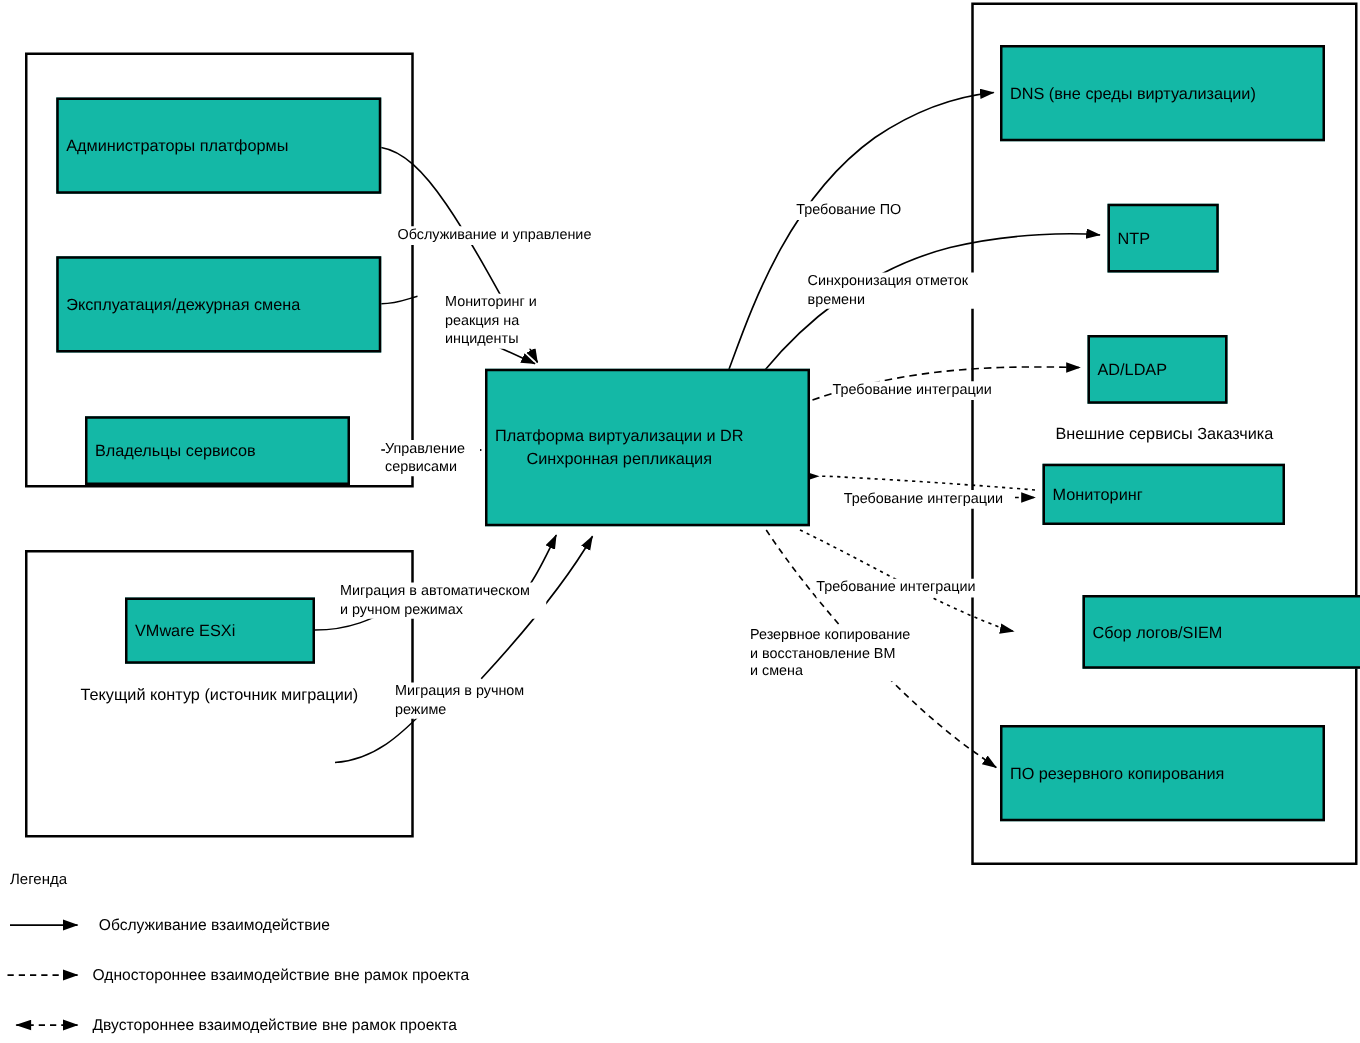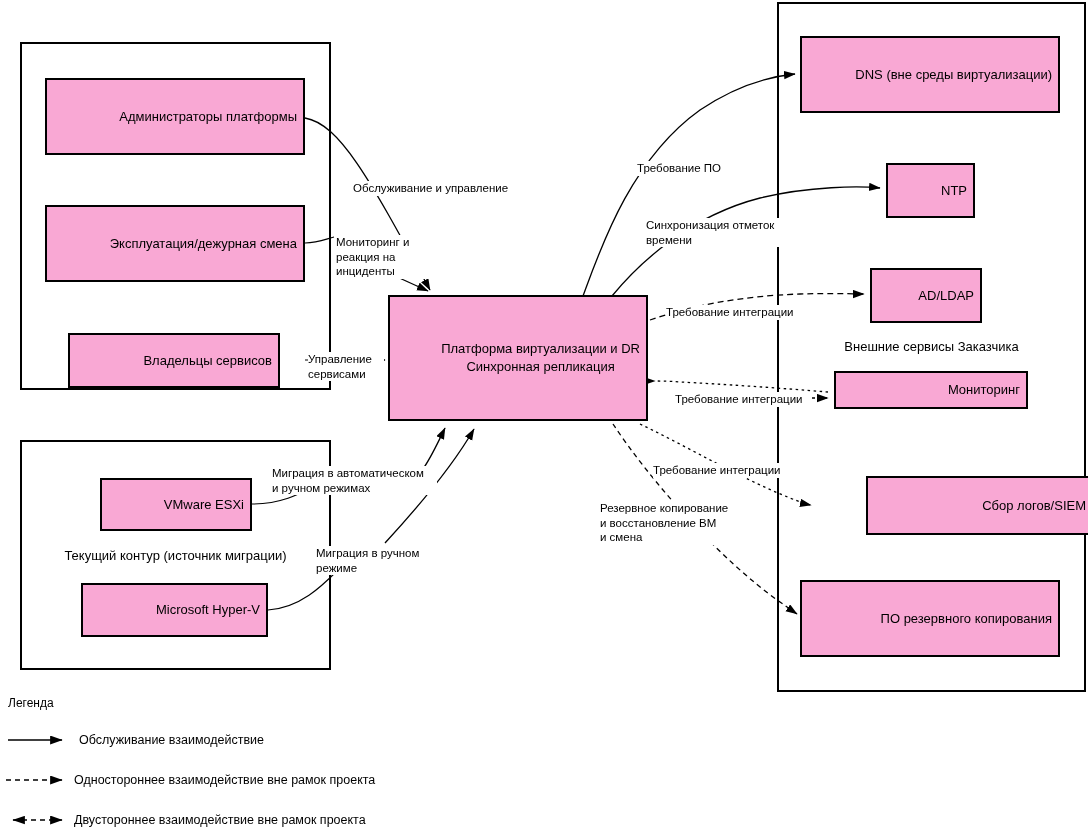--- a/index.html
+++ b/index.html
@@ -24,24 +24,24 @@
     left: 0;
     top: 0;
     width: 1088px;
     height: 834px;
     pointer-events: none;
   }
   .node {
     position: absolute;
     box-sizing: border-box;
     border: 2px solid #000000;
-    background: #f9a8d4;
+    background: #14b8a6;
     display: flex;
     align-items: center;
-    justify-content: flex-end;
+    justify-content: flex-start;
     text-align: center;
     font-size: 13px;
     color: #000000;
     line-height: 1.35;
     padding: 2px 6px;
   }
   .group {
     position: absolute;
     box-sizing: border-box;
     border: 2px solid #000000;
@@ -145,56 +145,53 @@
   </div>
 
   <div class="node" style="left:68px; top:333px; width:212px; height:55px;">
     <span>Владельцы сервисов</span>
   </div>
 
   <div class="node" style="left:100px; top:478px; width:152px; height:53px;">
     <span>VMware ESXi</span>
   </div>
 
-  <div class="node" style="left:81px; top:583px; width:187px; height:54px;">
-    <span>Microsoft Hyper-V</span>
-  </div>
 
   <div class="node" style="left:388px; top:295px; width:260px; height:126px; white-space:pre-line;">
     <span style="white-space:pre-line;">Платформа виртуализации и DR
 Синхронная репликация</span>
   </div>
 
   <div class="node" style="left:800px; top:36px; width:260px; height:77px;">
     <span>DNS (вне среды виртуализации)</span>
   </div>
 
   <div class="node" style="left:886px; top:163px; width:89px; height:55px;">
     <span>NTP</span>
   </div>
 
   <div class="node" style="left:870px; top:268px; width:112px; height:55px;">
     <span>AD/LDAP</span>
   </div>
 
-  <div class="node" style="left:834px; top:371px; width:194px; height:38px;">
+  <div class="node" style="left:834px; top:371px; width:194px; height:49px;">
     <span>Мониторинг</span>
   </div>
 
   <div class="node" style="left:866px; top:476px; width:228px; height:59px;">
     <span>Сбор логов/SIEM</span>
   </div>
 
   <div class="node" style="left:800px; top:580px; width:260px; height:77px;">
     <span>ПО резервного копирования</span>
   </div>
 
-  <div class="edgelabel" style="left:318px; top:181px; width:160px;margin-left:35px;">Обслуживание и управление</div>
-
-  <div class="edgelabel" style="left:336px; top:235px; width:92px;">Мониторинг и
+  <div class="edgelabel" style="left:318px; top:181px; width:160px;">Обслуживание и управление</div>
+
+  <div class="edgelabel" style="left:356px; top:235px; width:92px;">Мониторинг и
 реакция на
 инциденты</div>
 
   <div class="edgelabel" style="left:308px; top:352px; width:76px;">Управление
 сервисами</div>
 
   <div class="edgelabel" style="left:272px; top:466px; width:165px;">Миграция в автоматическом
 и ручном режимах</div>
 
   <div class="edgelabel" style="left:316px; top:546px; width:120px;">Миграция в ручном

